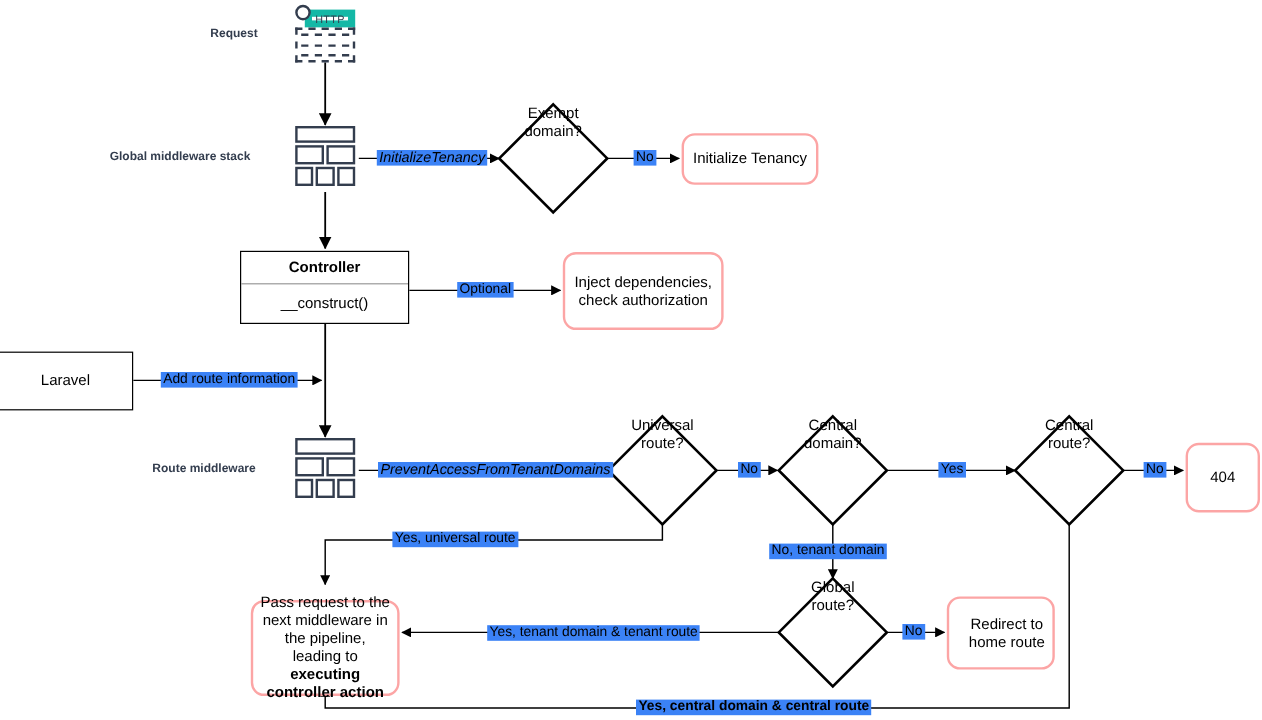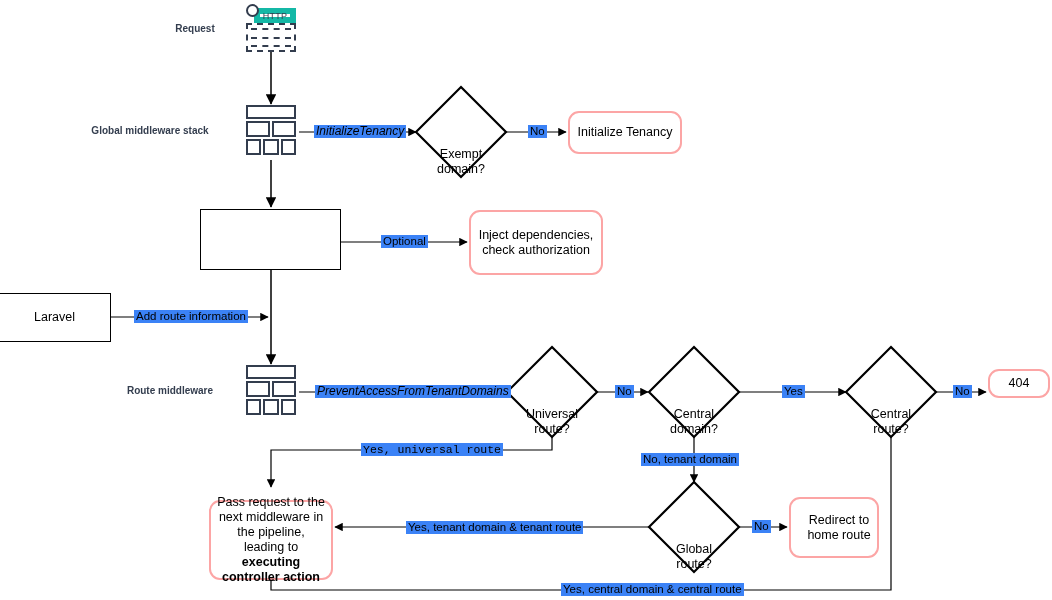--- a/index.html
+++ b/index.html
@@ -41,21 +41,21 @@
   .rounded {
     border: 2px solid #fca5a5;
     border-radius: 11px;
   }
   .diamond-label {
     position: absolute;
     left: 0; top: 0;
     width: 100%;
     height: 100%;
     display: flex;
-    align-items: flex-end;
+    align-items: flex-start;
     justify-content: center;
     text-align: center;
     font-size: 12.5px;
     line-height: 15px;
   }
   
   .side-label {
     position: absolute;
     font-weight: bold;
     font-size: 10px;
@@ -304,34 +304,36 @@
     <span>Global</span><br>
     <span>route?</span>
   </div>
 </div>
 
 <div class="node rounded" style="left:568px; top:111px; width:114px; height:43px;">
   <span>Initialize Tenancy</span>
 </div>
 
 <div class="classbox" style="left:200px; top:209px; width:141px; height:61px;">
+  <div class="title">Controller</div>
+  <div class="member">__construct()</div>
 </div>
 
 <div class="node rounded" style="left:469px; top:210px; width:134px; height:65px;">
   <div>
     <span>Inject dependencies,</span><br>
     <span>check authorization</span>
   </div>
 </div>
 
 <div class="node rect" style="left:-2px; top:293px; width:113px; height:49px;">
   <span>Laravel</span>
 </div>
 
-<div class="node rounded" style="left:988px; top:369px; width:62px; height:29px;">
+<div class="node rounded" style="left:988px; top:369px; width:62px; height:58px;">
   <span>404</span>
 </div>
 
 <div class="node rounded" style="left:789px; top:497px; width:90px; height:61px;padding-left:10px;">
   <div>
     <span>Redirect to</span><br>
     <span>home route</span>
   </div>
 </div>
 
@@ -342,17 +344,17 @@
 </div>
 
 <div class="edge-label ital" style="left:314px; top:125px;">InitializeTenancy</div>
 <div class="edge-label" style="left:528px; top:125px;">No</div>
 <div class="edge-label" style="left:381px; top:235px;">Optional</div>
 <div class="edge-label" style="left:134px; top:310px;">Add route information</div>
 <div class="edge-label ital" style="left:315px; top:385px;">PreventAccessFromTenantDomains</div>
 <div class="edge-label" style="left:615px; top:385px;">No</div>
 <div class="edge-label" style="left:782px; top:385px;">Yes</div>
 <div class="edge-label" style="left:953px; top:385px;">No</div>
-<div class="edge-label" style="left:361px; top:443px;font-family:Liberation Mono, monospace;">Yes, universal route</div>
+<div class="edge-label" style="left:327px; top:443px;">Yes, universal route</div>
 <div class="edge-label" style="left:641px; top:453px;">No, tenant domain</div>
 <div class="edge-label" style="left:752px; top:520px;">No</div>
 <div class="edge-label" style="left:406px; top:521px;">Yes, tenant domain &amp; tenant route</div>
-<div class="edge-label" style="left:561px; top:583px;">Yes, central domain &amp; central route</div>
+<div class="edge-label" style="left:530px; top:583px;font-weight:bold;">Yes, central domain &amp; central route</div>
 
 </body></html>

